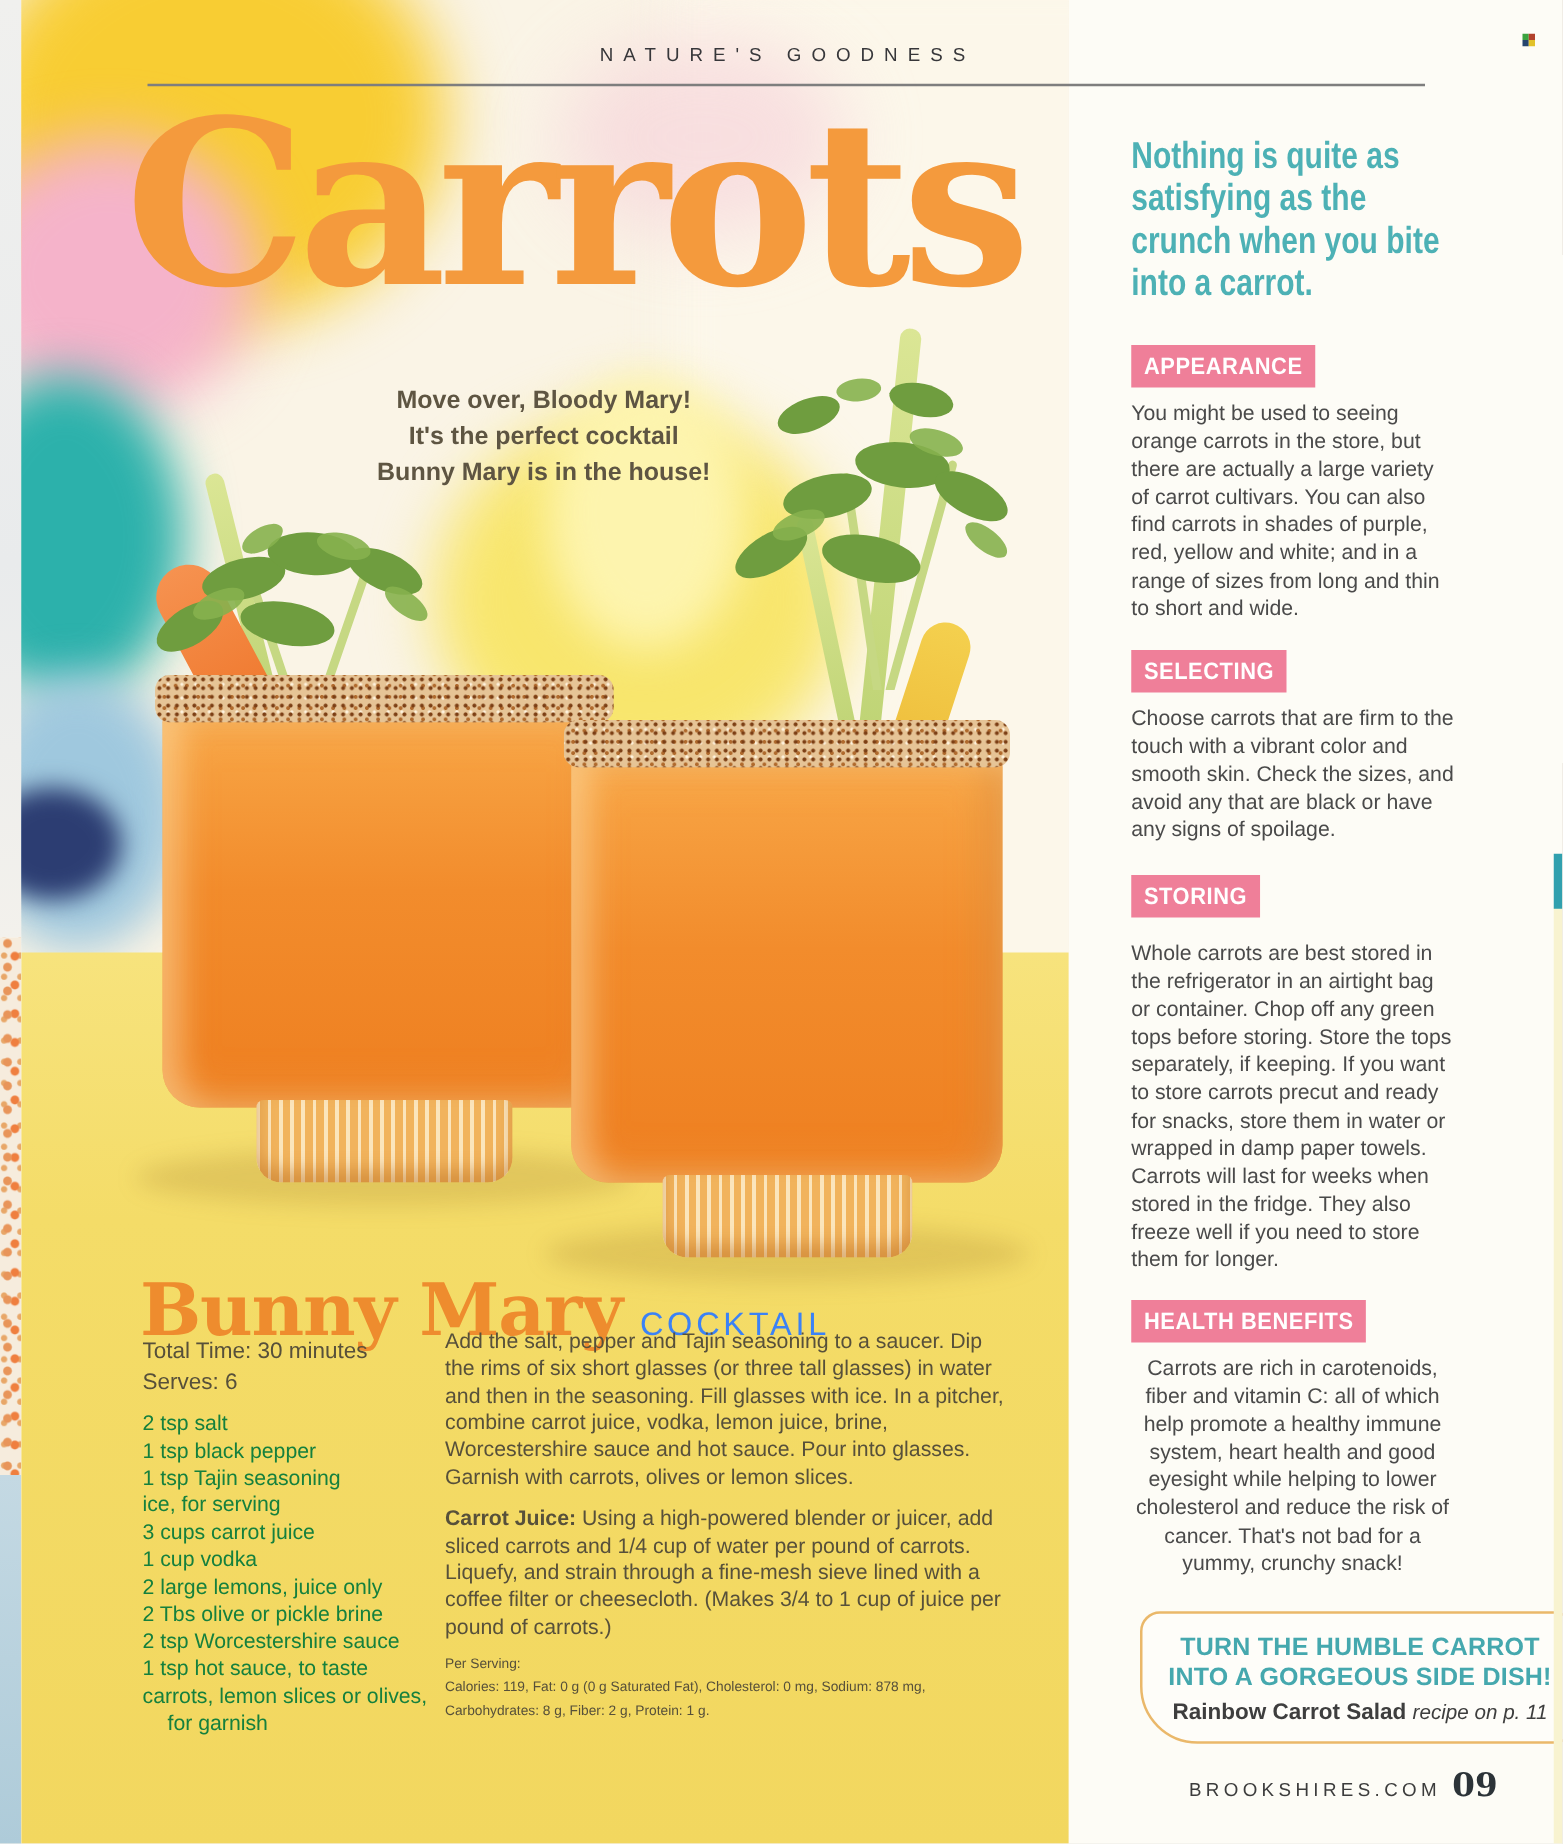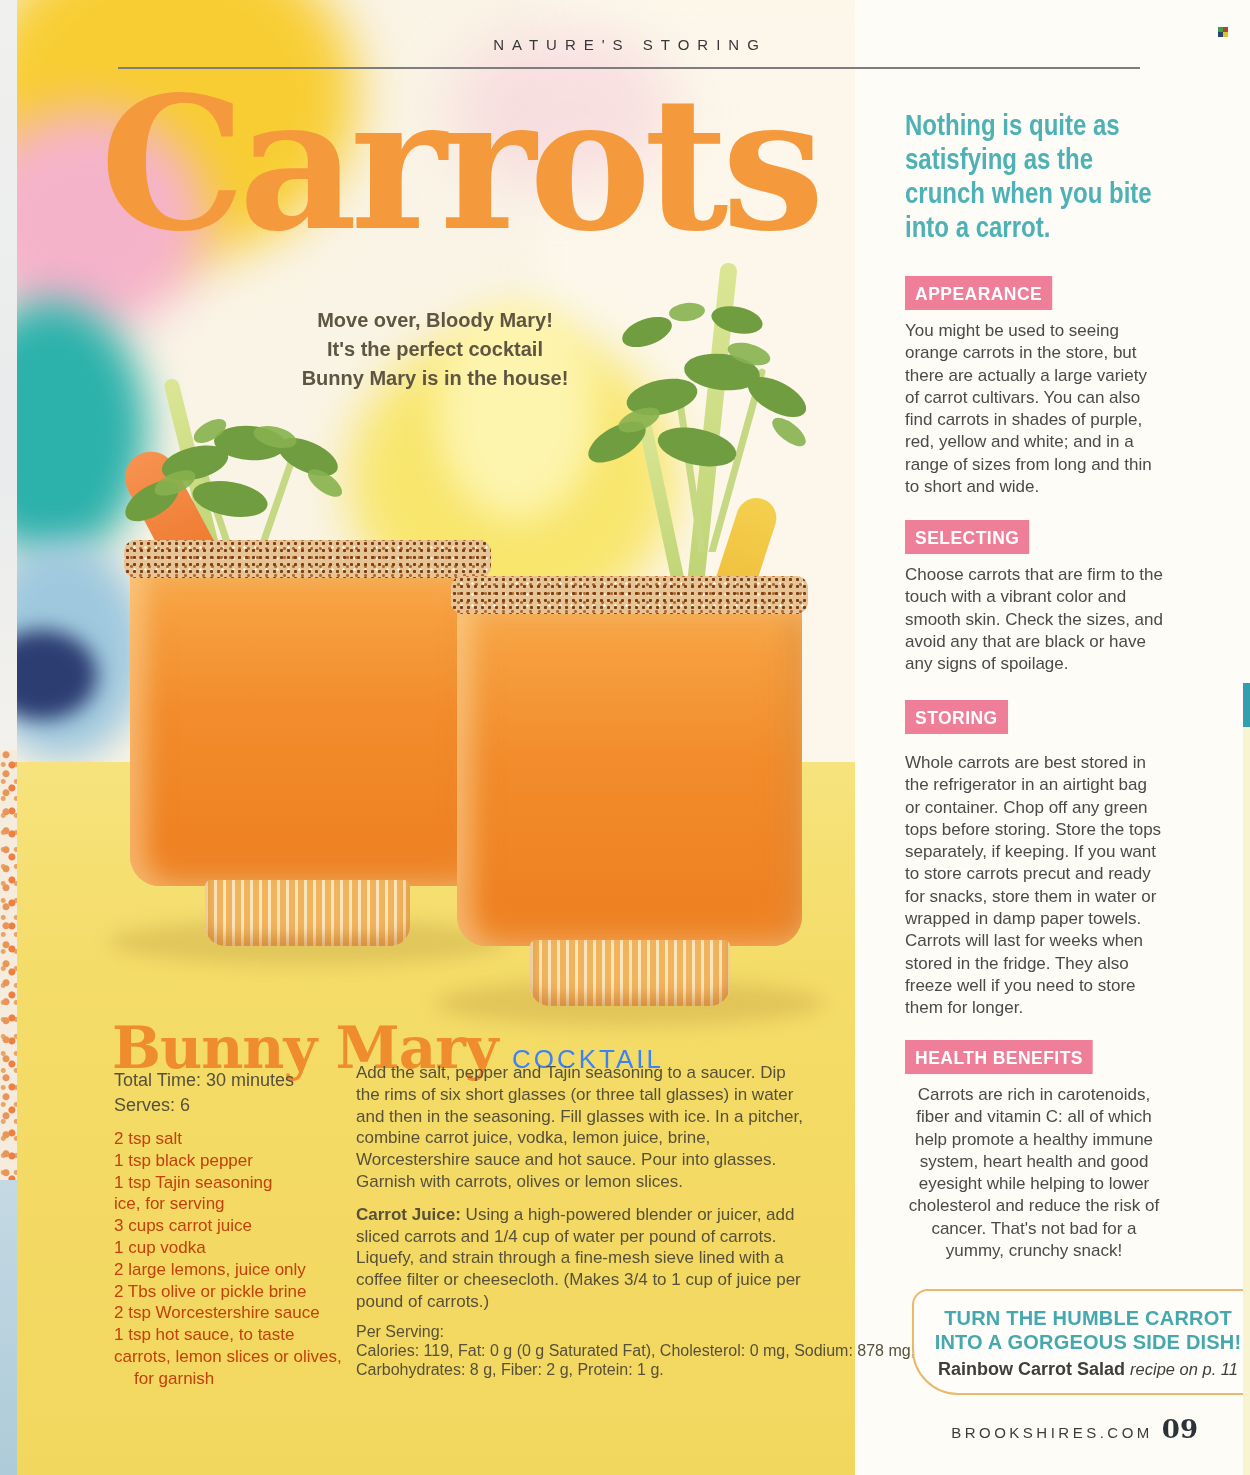--- a/index.html
+++ b/index.html
@@ -82,26 +82,26 @@
   .lab-selecting{top:520px;}  .body-selecting{top:564px;}
   .lab-storing{top:700px;}    .body-storing{top:752px;}
   .lab-health{top:1040px;}    .body-health{top:1084px;text-align:center;}
 
   
   .r-title{position:absolute;left:112px;top:1014px;white-space:nowrap;}
   .r-title .name{font-family:"DejaVu Serif",serif;font-weight:700;font-size:58px;color:#ee8c2e;letter-spacing:-1px;}
   .r-title .suffix{font-size:26px;color:#3b82f6;letter-spacing:3px;margin-left:10px;font-weight:400;}
   .r-meta{position:absolute;left:114px;top:1068px;font-size:18px;line-height:25px;color:#57503a;}
   .r-ing{position:absolute;left:114px;top:1128px;width:242px;margin:0;padding:0;list-style:none;
-    font-size:17px;line-height:21.8px;color:#c2410c;}
+    font-size:17px;line-height:21.8px;color:#15803d;}
   .r-ing li{padding-left:20px;text-indent:-20px;}
   .r-steps{position:absolute;left:356px;top:1062px;width:458px;font-size:17px;line-height:21.8px;color:#57503a;}
   .r-steps p{margin:0 0 11px 0;}
   .r-steps strong{font-weight:700;}
-  .r-nutrition{position:absolute;left:356px;top:1322px;font-size:16px;line-height:19px;color:#57503a;}
+  .r-nutrition{position:absolute;left:356px;top:1322px;font-size:11px;line-height:19px;color:#57503a;}
 
   
   .callout{position:absolute;left:912px;top:1289px;width:346px;box-sizing:border-box;
     border:2px solid #eab86a;border-radius:16px 14px 14px 46px;
     padding:15px 6px 13px 12px;text-align:center;background:rgba(255,255,255,.4);}
   .callout .head{font-size:20px;font-weight:700;line-height:24px;color:#45a8ae;letter-spacing:.2px;}
   .callout .ref{margin-top:5px;font-size:18px;color:#3e3e3e;}
   .callout .ref .name{font-weight:700;}
   .callout .ref .it{font-style:italic;font-size:16.5px;}
   .footer{position:absolute;right:52px;top:1414px;text-align:right;white-space:nowrap;}
@@ -184,21 +184,21 @@
           <ellipse cx="262" cy="140" rx="20" ry="9" transform="rotate(38 262 140)"></ellipse>
           <ellipse cx="160" cy="20" rx="18" ry="9" transform="rotate(-6 160 20)"></ellipse>
         </g>
       </svg>
       <div class="body" style="top:14px;height:340px;"></div>
       <div class="rim"></div>
       <div class="foot" style="top:348px;"></div>
     </div>
   </div>
 
-  <div class="kicker">NATURE'S STORING</div>
+  <div class="kicker">NATURE'S GOODNESS</div>
   <div class="rule"></div>
   <h1 class="headline" style="margin:0;">Carrots</h1>
 
   <div class="hero-caption">
     <div>Move over, Bloody Mary!</div>
     <div>It's the perfect cocktail</div>
     <div>Bunny Mary is in the house!</div>
   </div>
 
   <div class="intro">

